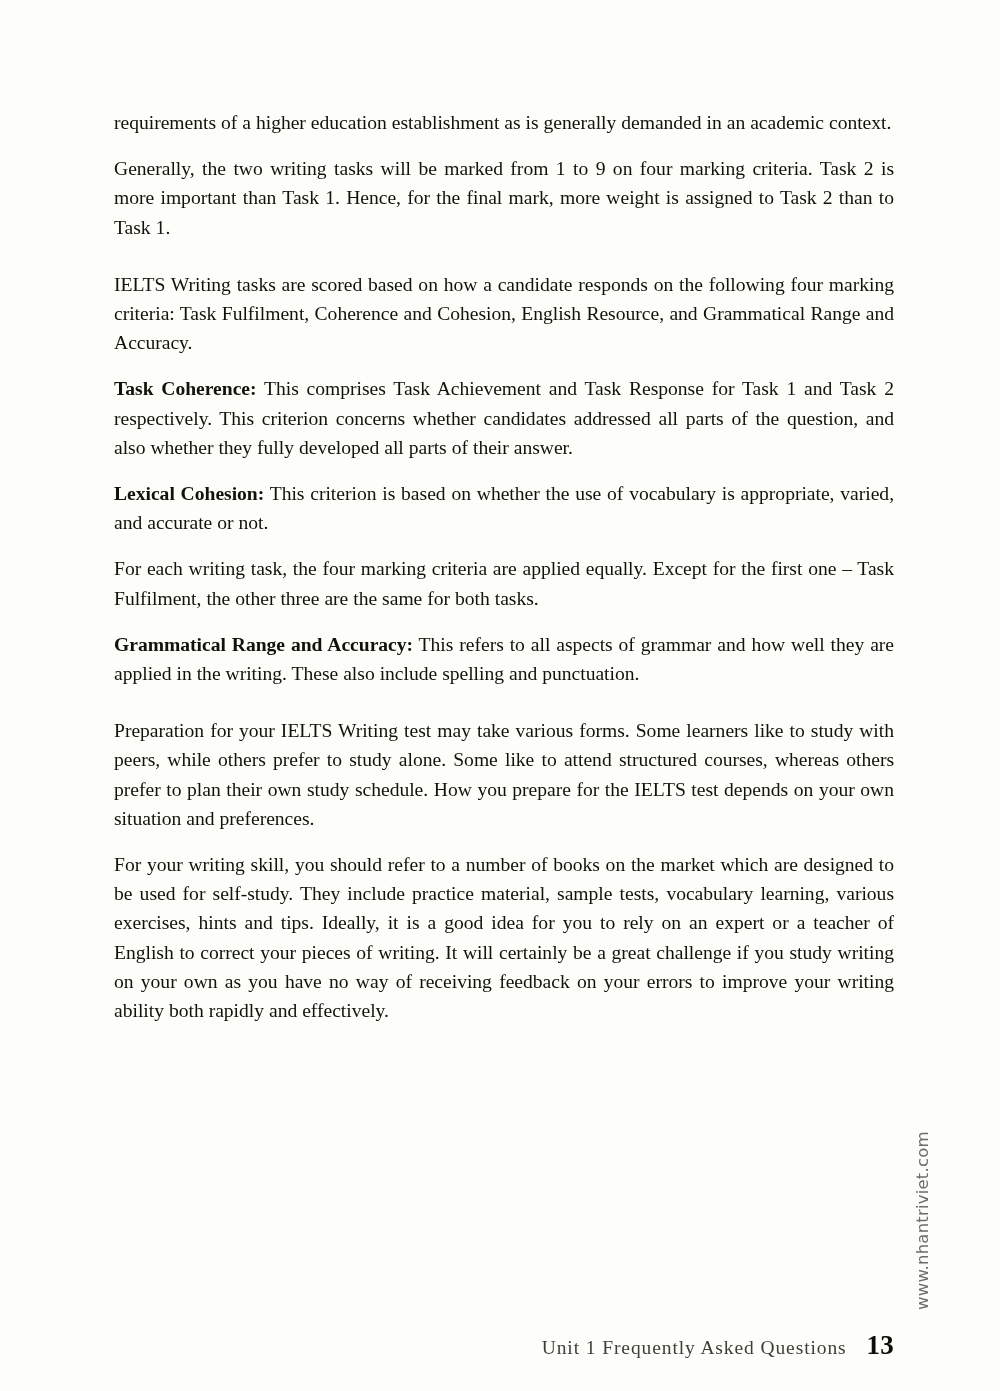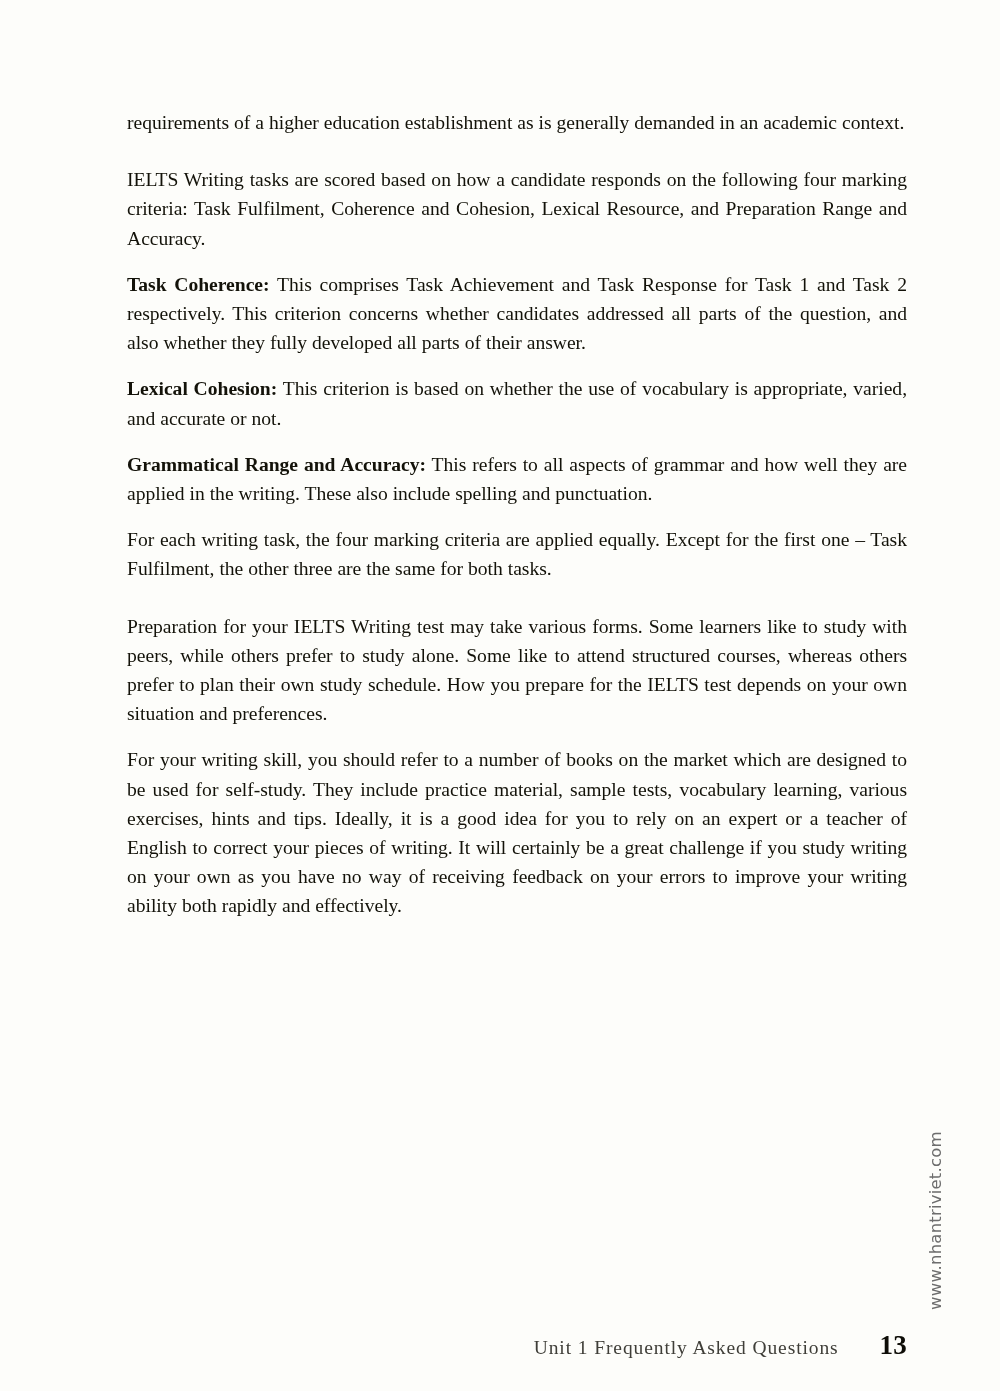--- a/index.html
+++ b/index.html
@@ -13,21 +13,20 @@
     font-family: "Liberation Serif", "DejaVu Serif", serif;
     color: #111008;
     overflow: hidden;
     position: relative;
   }
   .page {
     position: absolute;
     inset: 0;
     width: 873px;
     height: 1391px;
-    margin-left: 13px;
   }
   .content {
     position: absolute;
     left: 114px;
     top: 108px;
     width: 780px;
   }
   p.body-text {
     margin: 0 0 17px 0;
     font-size: 19.6px;
@@ -84,21 +83,20 @@
     line-height: 26px;
   }
   .footer {
     position: absolute;
     left: 114px;
     top: 1330px;
     width: 780px;
     display: flex;
     align-items: baseline;
     justify-content: flex-end;
-    gap: 21px;
   }
   .footer-label {
     font-family: "Liberation Serif", "DejaVu Serif", serif;
     font-size: 19.5px;
     letter-spacing: 0.9px;
     color: #3f3e38;
     font-weight: 400;
   }
   .footer-pagenum {
     font-family: "Liberation Serif", "DejaVu Serif", serif;
@@ -111,34 +109,35 @@
 </style>
 </head>
 <body>
 
 <div class="page">
 
   <div class="content">
 
     <p class="body-text">requirements of a higher education establishment as is generally demanded in an academic context.</p>
 
+    <p class="body-text">Generally, the two writing tasks will be marked from 1 to 9 on four marking criteria. Task 2 is more important than Task 1. Hence, for the final mark, more weight is assigned to Task 2 than to Task 1.</p>
 
     <div class="spacer-before-heading"></div>
 
 
-    <p class="body-text">IELTS Writing tasks are scored based on how a candidate responds on the following four marking criteria: Task Fulfilment, Coherence and Cohesion, Lexical Resource, and Preparation Range and Accuracy.</p>
+    <p class="body-text">IELTS Writing tasks are scored based on how a candidate responds on the following four marking criteria: Task Fulfilment, Coherence and Cohesion, English Resource, and Grammatical Range and Accuracy.</p>
 
     <p class="body-text"><span class="lead">Task Coherence:</span><span> This comprises Task Achievement and Task Response for Task 1 and Task 2 respectively. This criterion concerns whether candidates addressed all parts of the question, and also whether they fully developed all parts of their answer.</span></p>
 
 
     <p class="body-text"><span class="lead">Lexical Cohesion:</span><span> This criterion is based on whether the use of vocabulary is appropriate, varied, and accurate or not.</span></p>
 
+    <p class="body-text">For each writing task, the four marking criteria are applied equally. Except for the first one – Task Fulfilment, the other three are the same for both tasks.</p>
+
     <p class="body-text"><span class="lead">Grammatical Range and Accuracy:</span><span> This refers to all aspects of grammar and how well they are applied in the writing. These also include spelling and punctuation.</span></p>
-
-    <p class="body-text">For each writing task, the four marking criteria are applied equally. Except for the first one – Task Fulfilment, the other three are the same for both tasks.</p>
 
     <div class="spacer-before-heading"></div>
 
 
     <p class="body-text">Preparation for your IELTS Writing test may take various forms. Some learners like to study with peers, while others prefer to study alone. Some like to attend structured courses, whereas others prefer to plan their own study schedule. How you prepare for the IELTS test depends on your own situation and preferences.</p>
 
     <p class="body-text">For your writing skill, you should refer to a number of books on the market which are designed to be used for self-study. They include practice material, sample tests, vocabulary learning, various exercises, hints and tips. Ideally, it is a good idea for you to rely on an expert or a teacher of English to correct your pieces of writing. It will certainly be a great challenge if you study writing on your own as you have no way of receiving feedback on your errors to improve your writing ability both rapidly and effectively.</p>
 
   </div>
 

